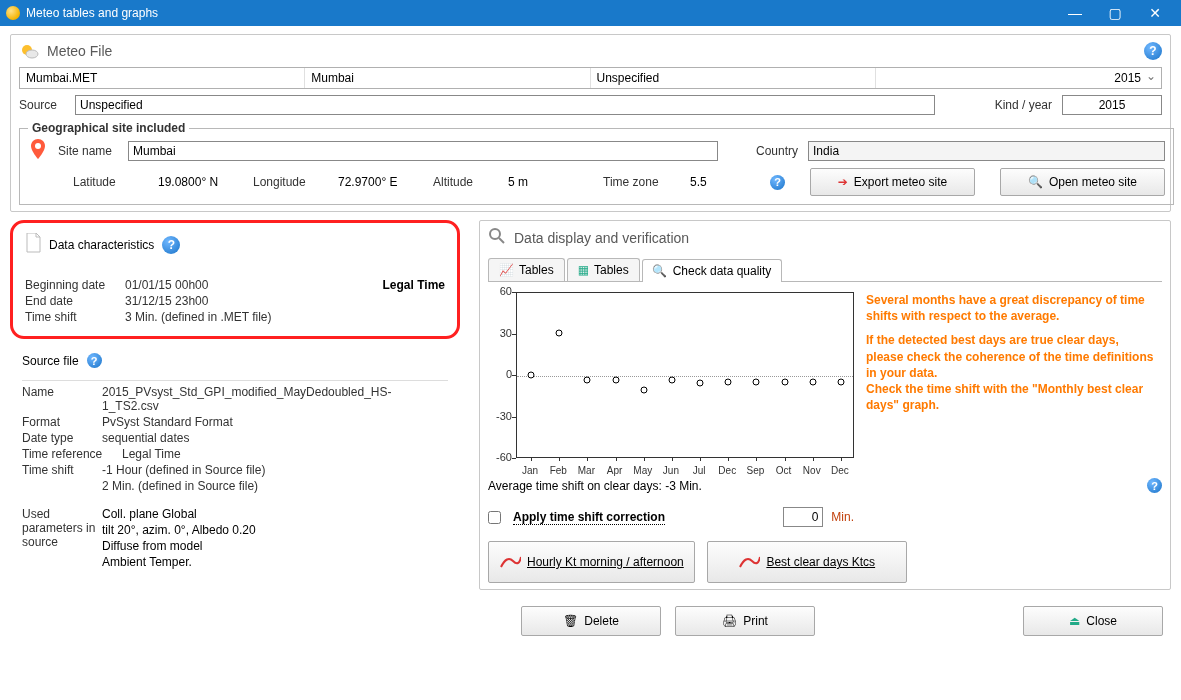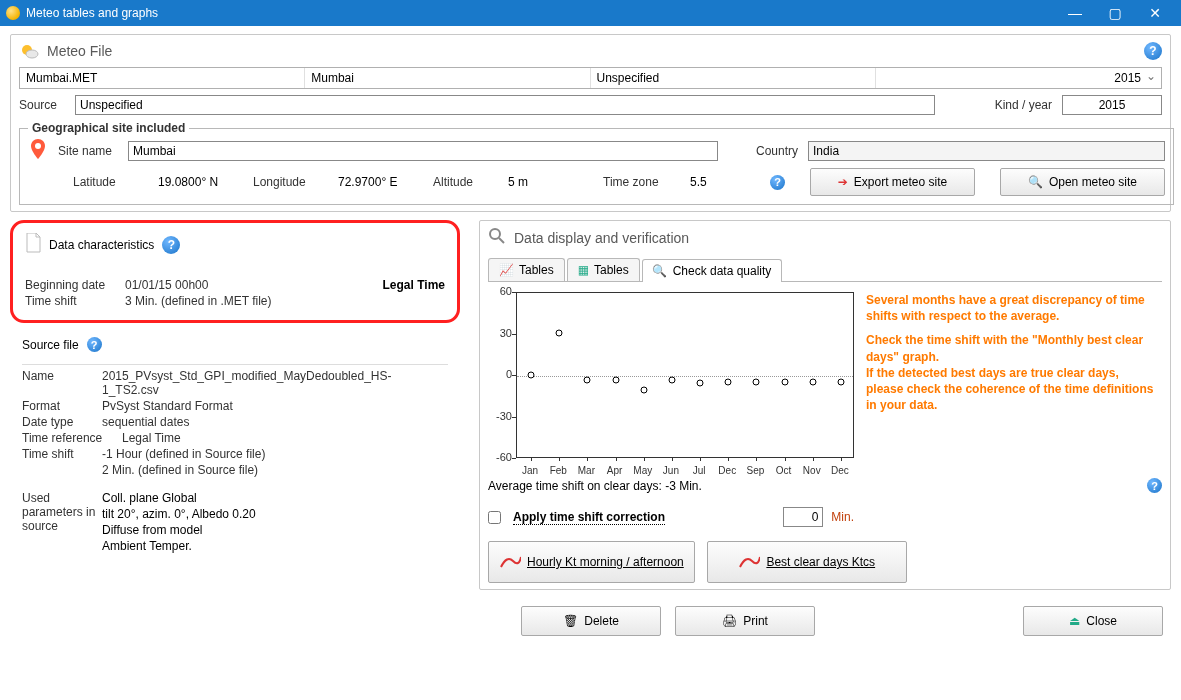--- a/index.html
+++ b/index.html
@@ -146,20 +146,24 @@
           <div class="help-icon">?</div>
         </div>
         <div style="height:20px"></div>
         <div class="kv">
             <span class="k">Beginning date</span>
             <span class="v">01/01/15 00h00</span>
             <span style="flex:1"></span>
             <b>Legal Time</b>
           </div>
         <div class="kv">
+            <span class="k">End date</span>
+            <span class="v">31/12/15 23h00</span>
+          </div>
+        <div class="kv">
             <span class="k">Time shift</span>
             <span class="v">3 Min. (defined in .MET file)</span>
           </div>
       </div>
 
       <div class="source-file">
         <div class="hdr">
           <span class="hdr-title">Source file</span>
           <div class="help-icon sm">?</div>
         </div>
@@ -272,22 +276,22 @@
             <div class="xtick" style="left: 168.917px;">Jun</div>
             <div class="xtick" style="left: 197.083px;">Jul</div>
             <div class="xtick" style="left: 225.25px;">Dec</div>
             <div class="xtick" style="left: 253.417px;">Sep</div>
             <div class="xtick" style="left: 281.583px;">Oct</div>
             <div class="xtick" style="left: 309.75px;">Nov</div>
             <div class="xtick" style="left: 337.917px;">Dec</div>
           </div>
         <div class="warn-box">
           <div style="margin-bottom:8px">Several months have a great discrepancy of time shifts with respect to the average.</div>
+          <div>If the detected best days are true clear days, please check the coherence of the time definitions in your data.</div>
           <div>Check the time shift with the "Monthly best clear days" graph.</div>
-          <div>If the detected best days are true clear days, please check the coherence of the time definitions in your data.</div>
         </div>
       </div>
       <div class="row" style="gap:8px;align-items:center">
         <span>Average time shift on clear days: -3 Min.</span>
         <span style="flex:1"></span>
         <div class="help-icon sm">?</div>
       </div>
       <div class="row" style="gap:8px;align-items:center;margin-top:14px">
         <input type="checkbox" style="">
         <b style="border-bottom:1px dotted #000">Apply time shift correction</b>

